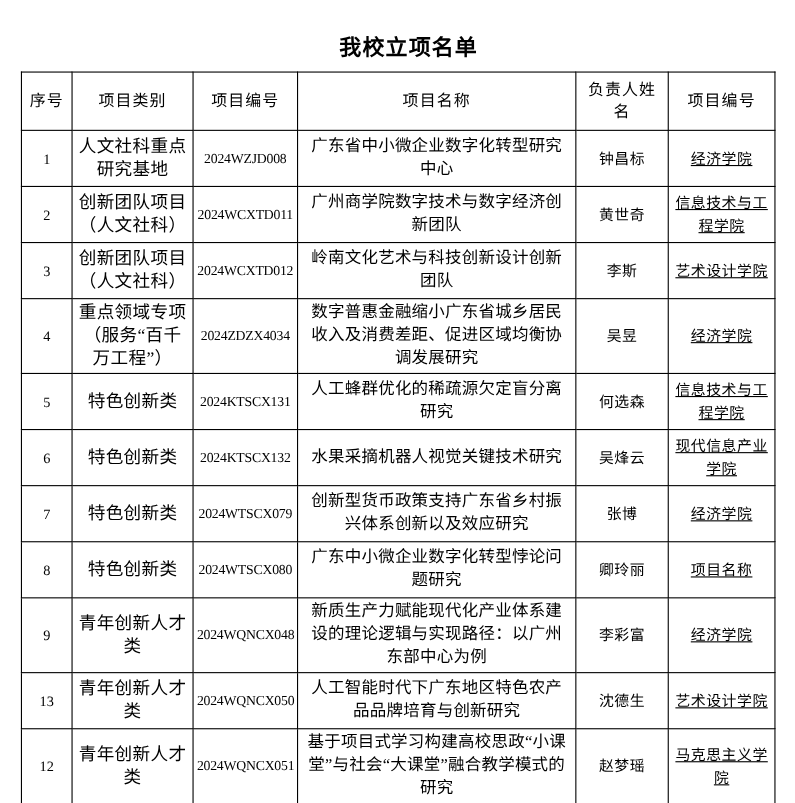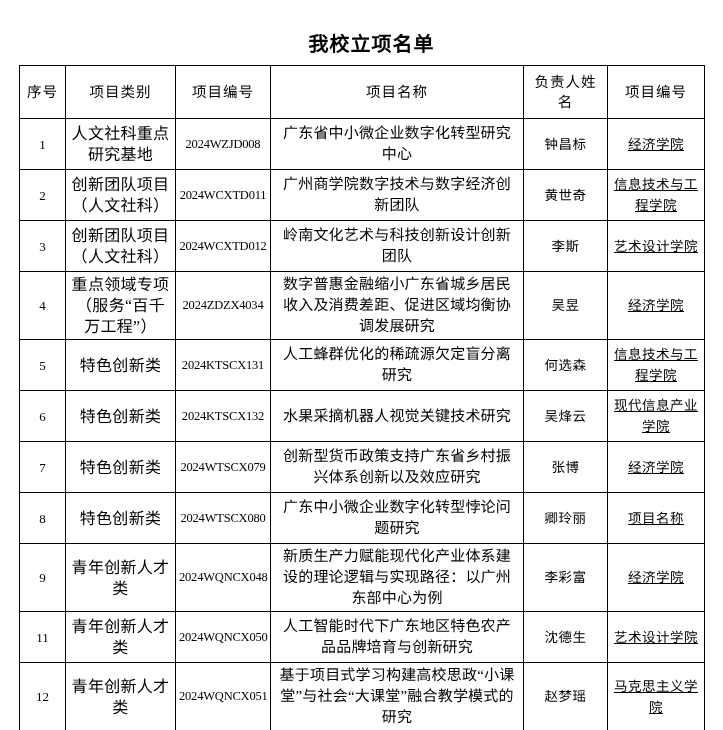--- a/index.html
+++ b/index.html
@@ -199,21 +199,21 @@
           </tr>
           <tr>
             <td class="idx">9</td>
             <td class="cat">青年创新人才类</td>
             <td class="code">2024WQNCX048</td>
             <td class="name">新质生产力赋能现代化产业体系建设的理论逻辑与实现路径：以广州东部中心为例</td>
             <td class="person">李彩富</td>
             <td class="unit">经济学院</td>
           </tr>
           <tr>
-            <td class="idx">11</td>
+            <td class="idx">13</td>
             <td class="cat">青年创新人才类</td>
             <td class="code">2024WQNCX050</td>
             <td class="name">人工智能时代下广东地区特色农产品品牌培育与创新研究</td>
             <td class="person">沈德生</td>
             <td class="unit">艺术设计学院</td>
           </tr>
           <tr>
             <td class="idx">12</td>
             <td class="cat">青年创新人才类</td>
             <td class="code">2024WQNCX051</td>

